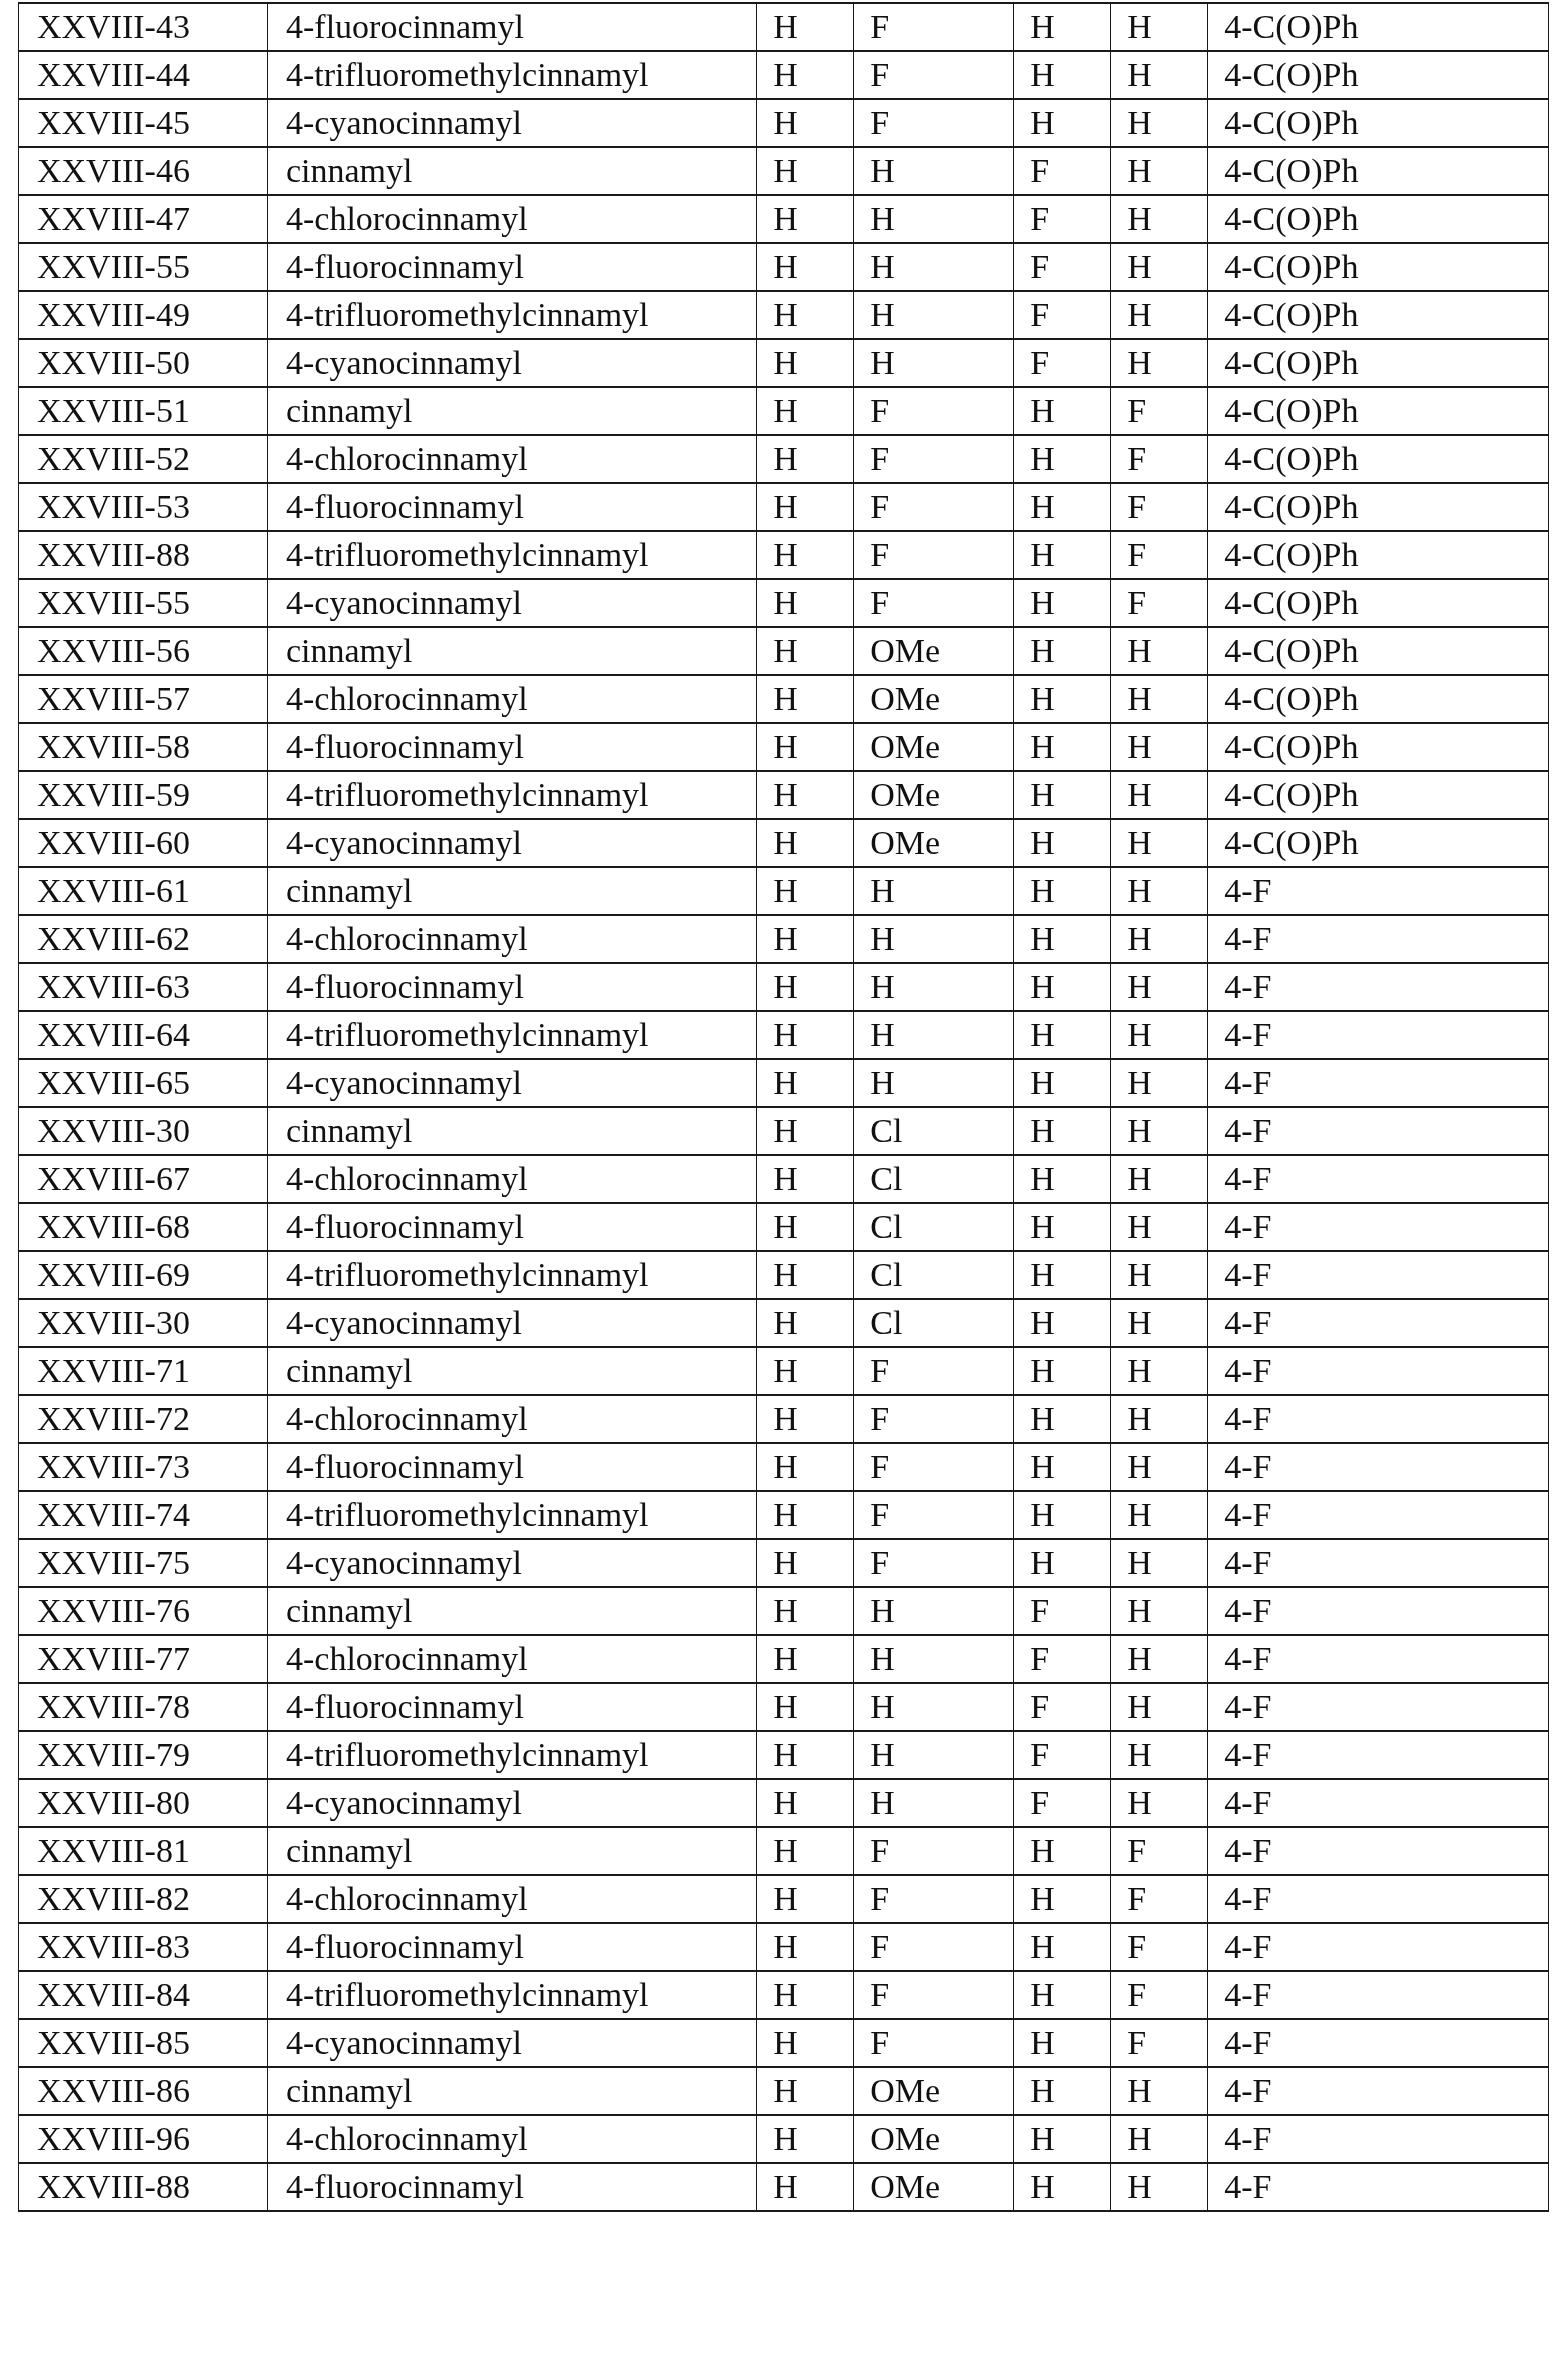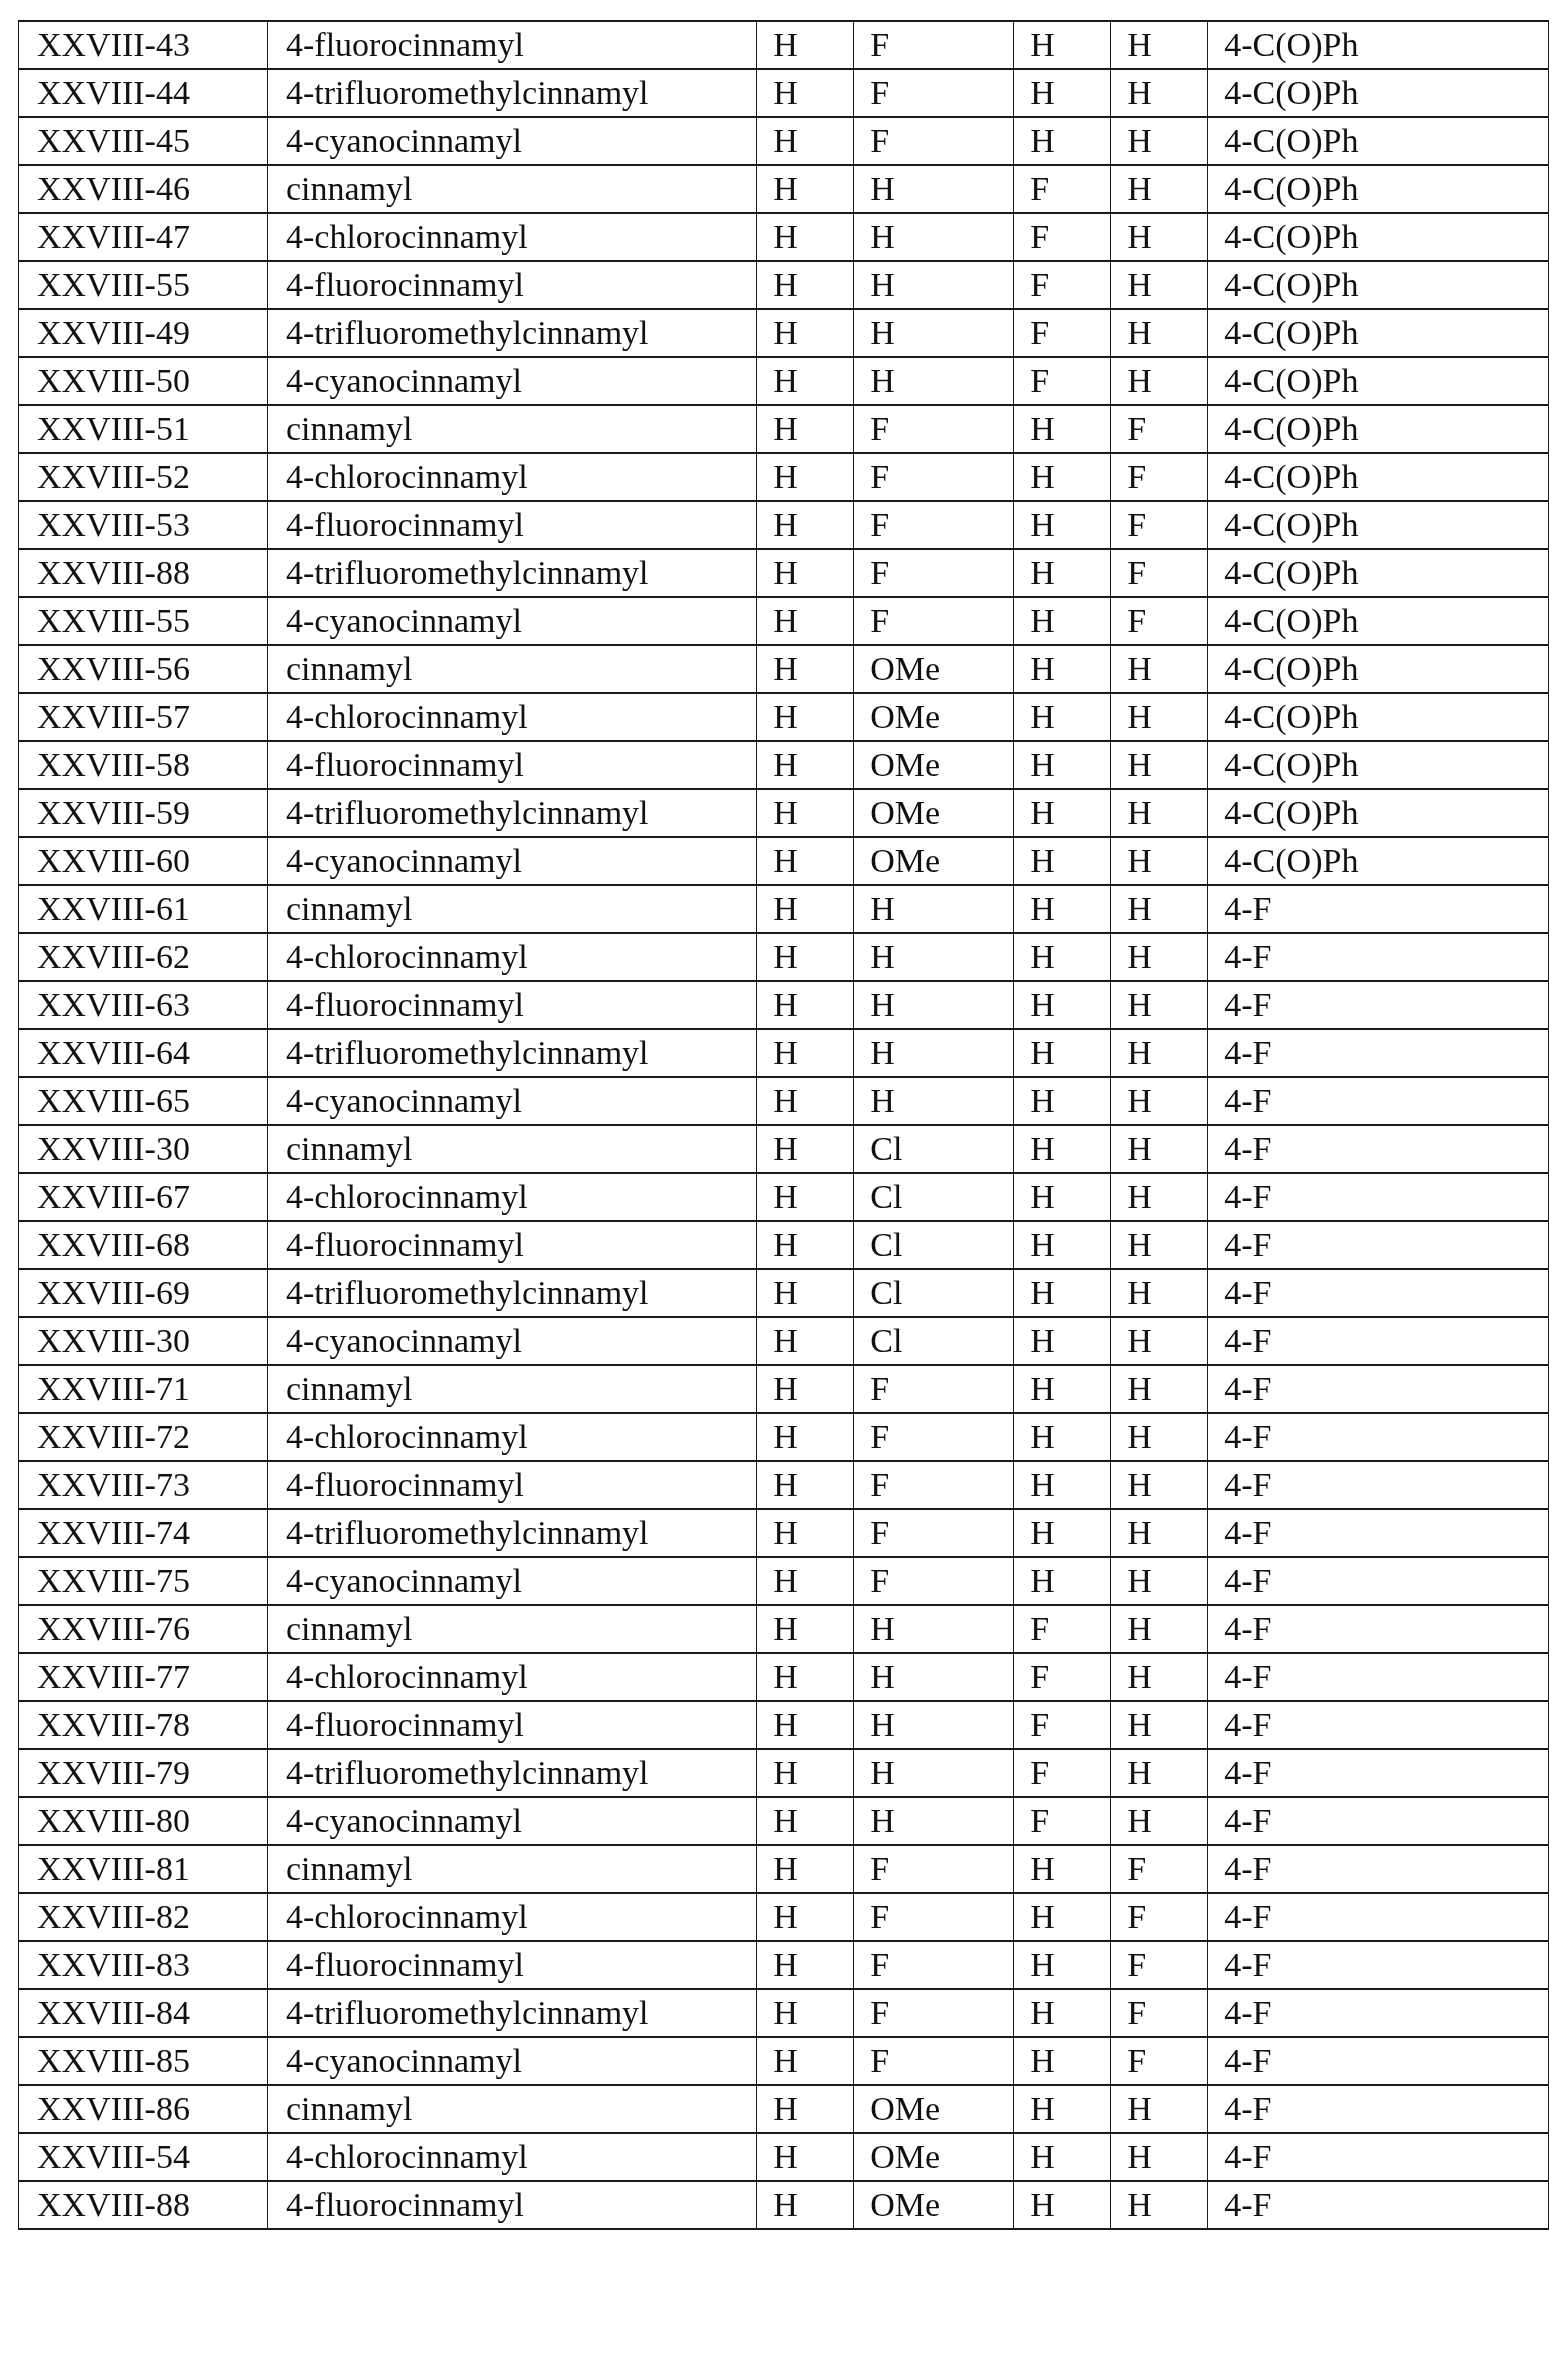--- a/index.html
+++ b/index.html
@@ -11,21 +11,21 @@
       width: 1555px;
       height: 2377px;
       position: relative;
       overflow: hidden;
       font-family: "Liberation Serif", "DejaVu Serif", serif;
       color: #111111;
     }
     #compound-table {
       position: absolute;
       left: 17.6px;
-      top: 20px;
+      top: 2px;
       width: 1531px;
       border-collapse: collapse;
       table-layout: fixed;
     }
     #compound-table td {
       border: 2.5px solid #1a1a1a;
       border-left-width: 1.7px;
       border-right-width: 1.7px;
       height: 46px;
       padding: 0 0 0 18.4px;
@@ -448,21 +448,21 @@
       <tr>
         <td>XXVIII-86</td>
         <td>cinnamyl</td>
         <td class="c-sub">H</td>
         <td class="c-sub">OMe</td>
         <td class="c-sub">H</td>
         <td class="c-sub">H</td>
         <td class="c-sub">4-F</td>
       </tr>
       <tr>
-        <td>XXVIII-54</td>
+        <td>XXVIII-96</td>
         <td>4-chlorocinnamyl</td>
         <td class="c-sub">H</td>
         <td class="c-sub">OMe</td>
         <td class="c-sub">H</td>
         <td class="c-sub">H</td>
         <td class="c-sub">4-F</td>
       </tr>
       <tr>
         <td>XXVIII-88</td>
         <td>4-fluorocinnamyl</td>

